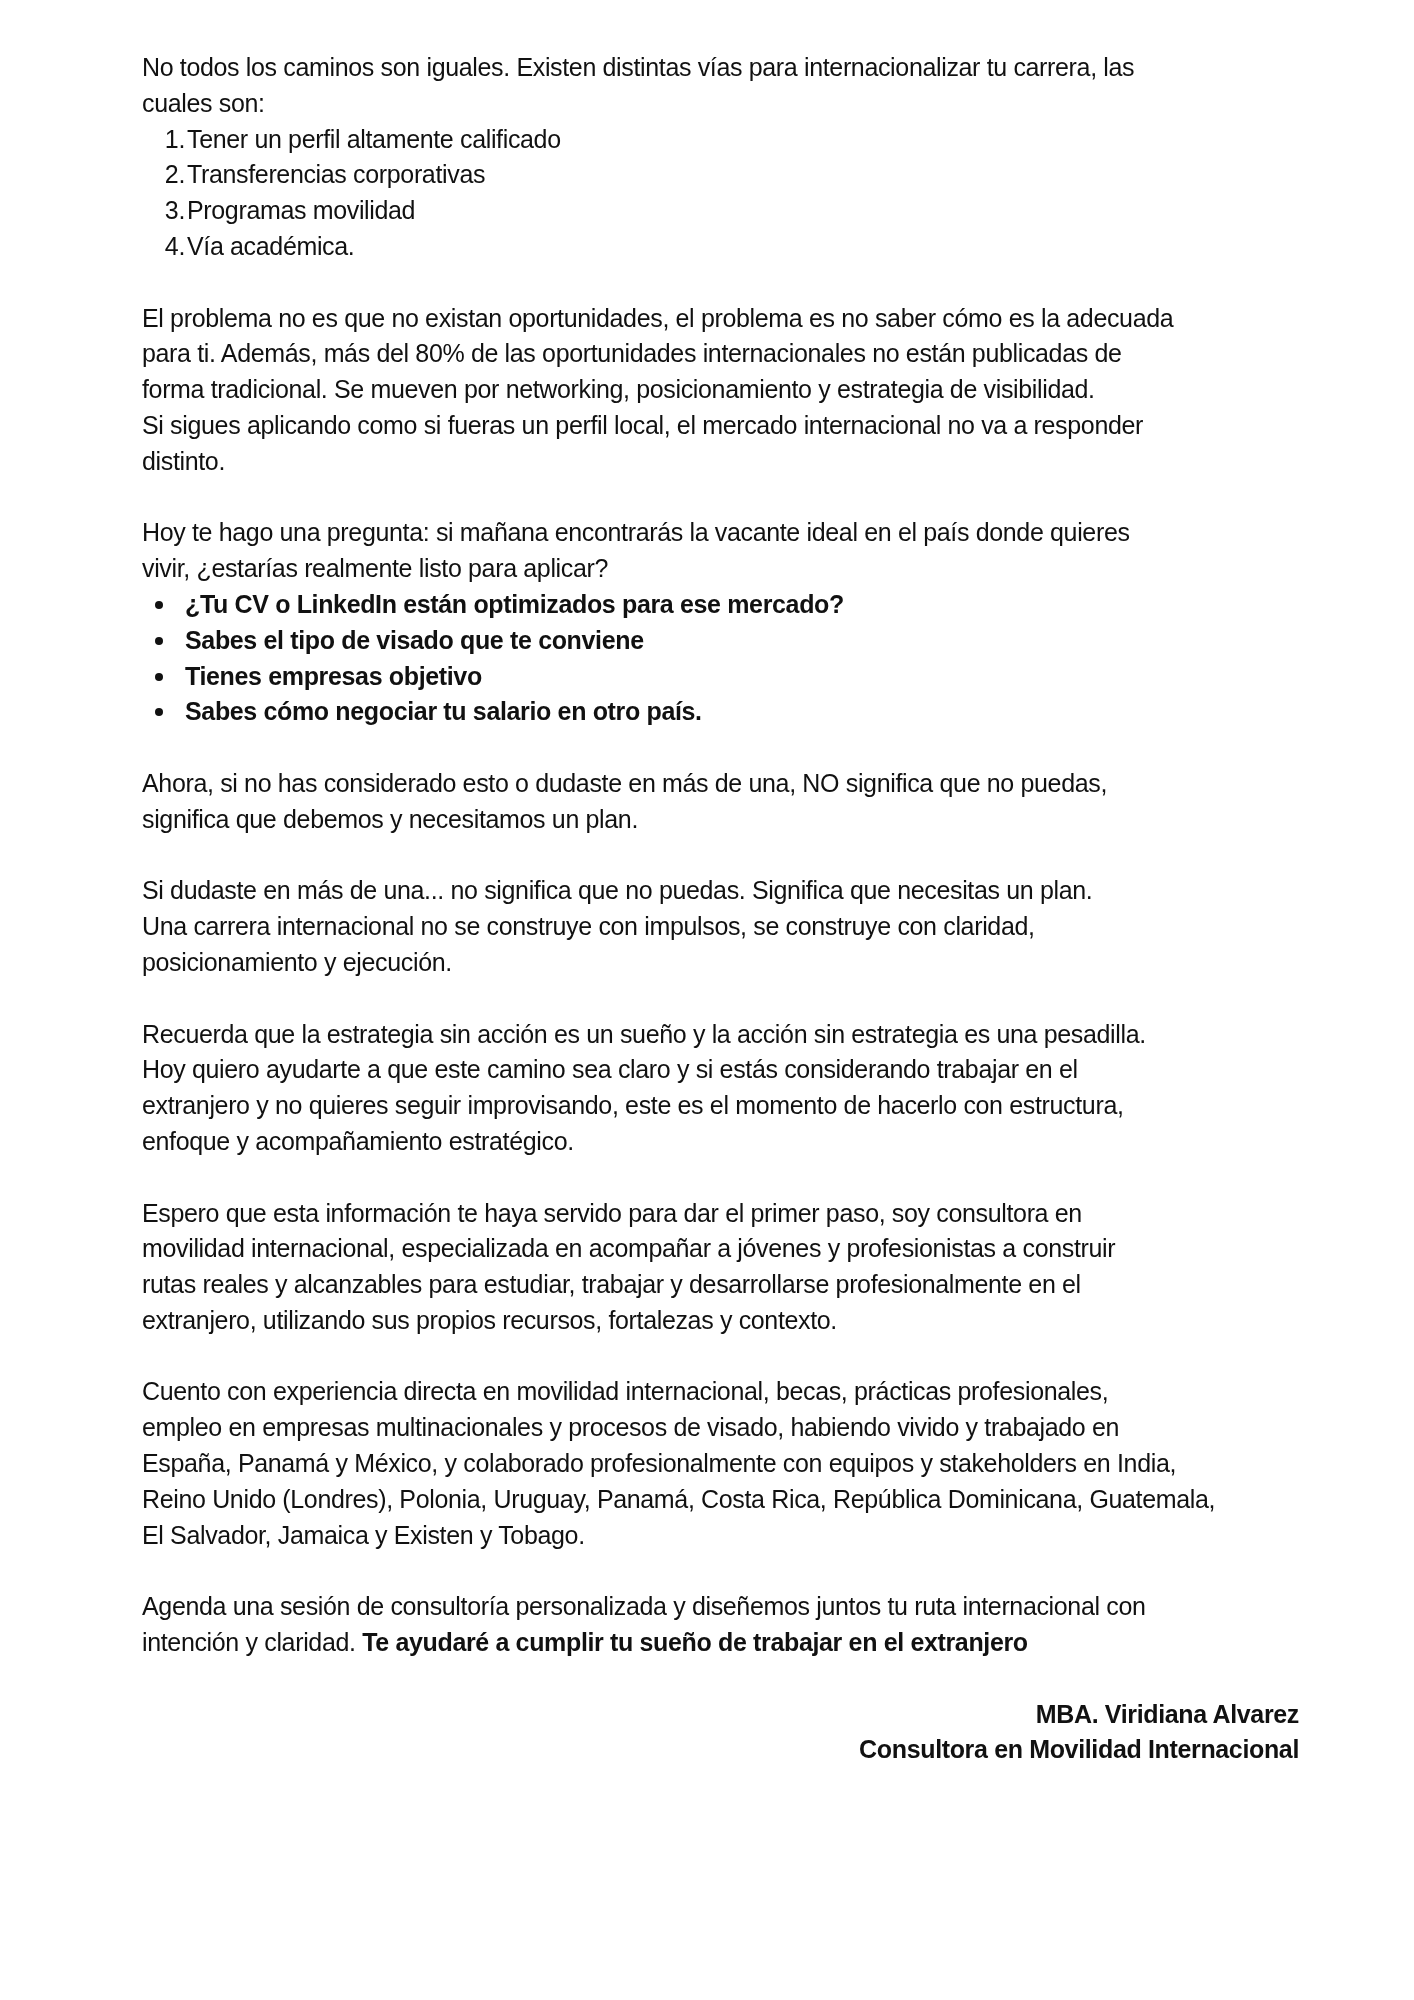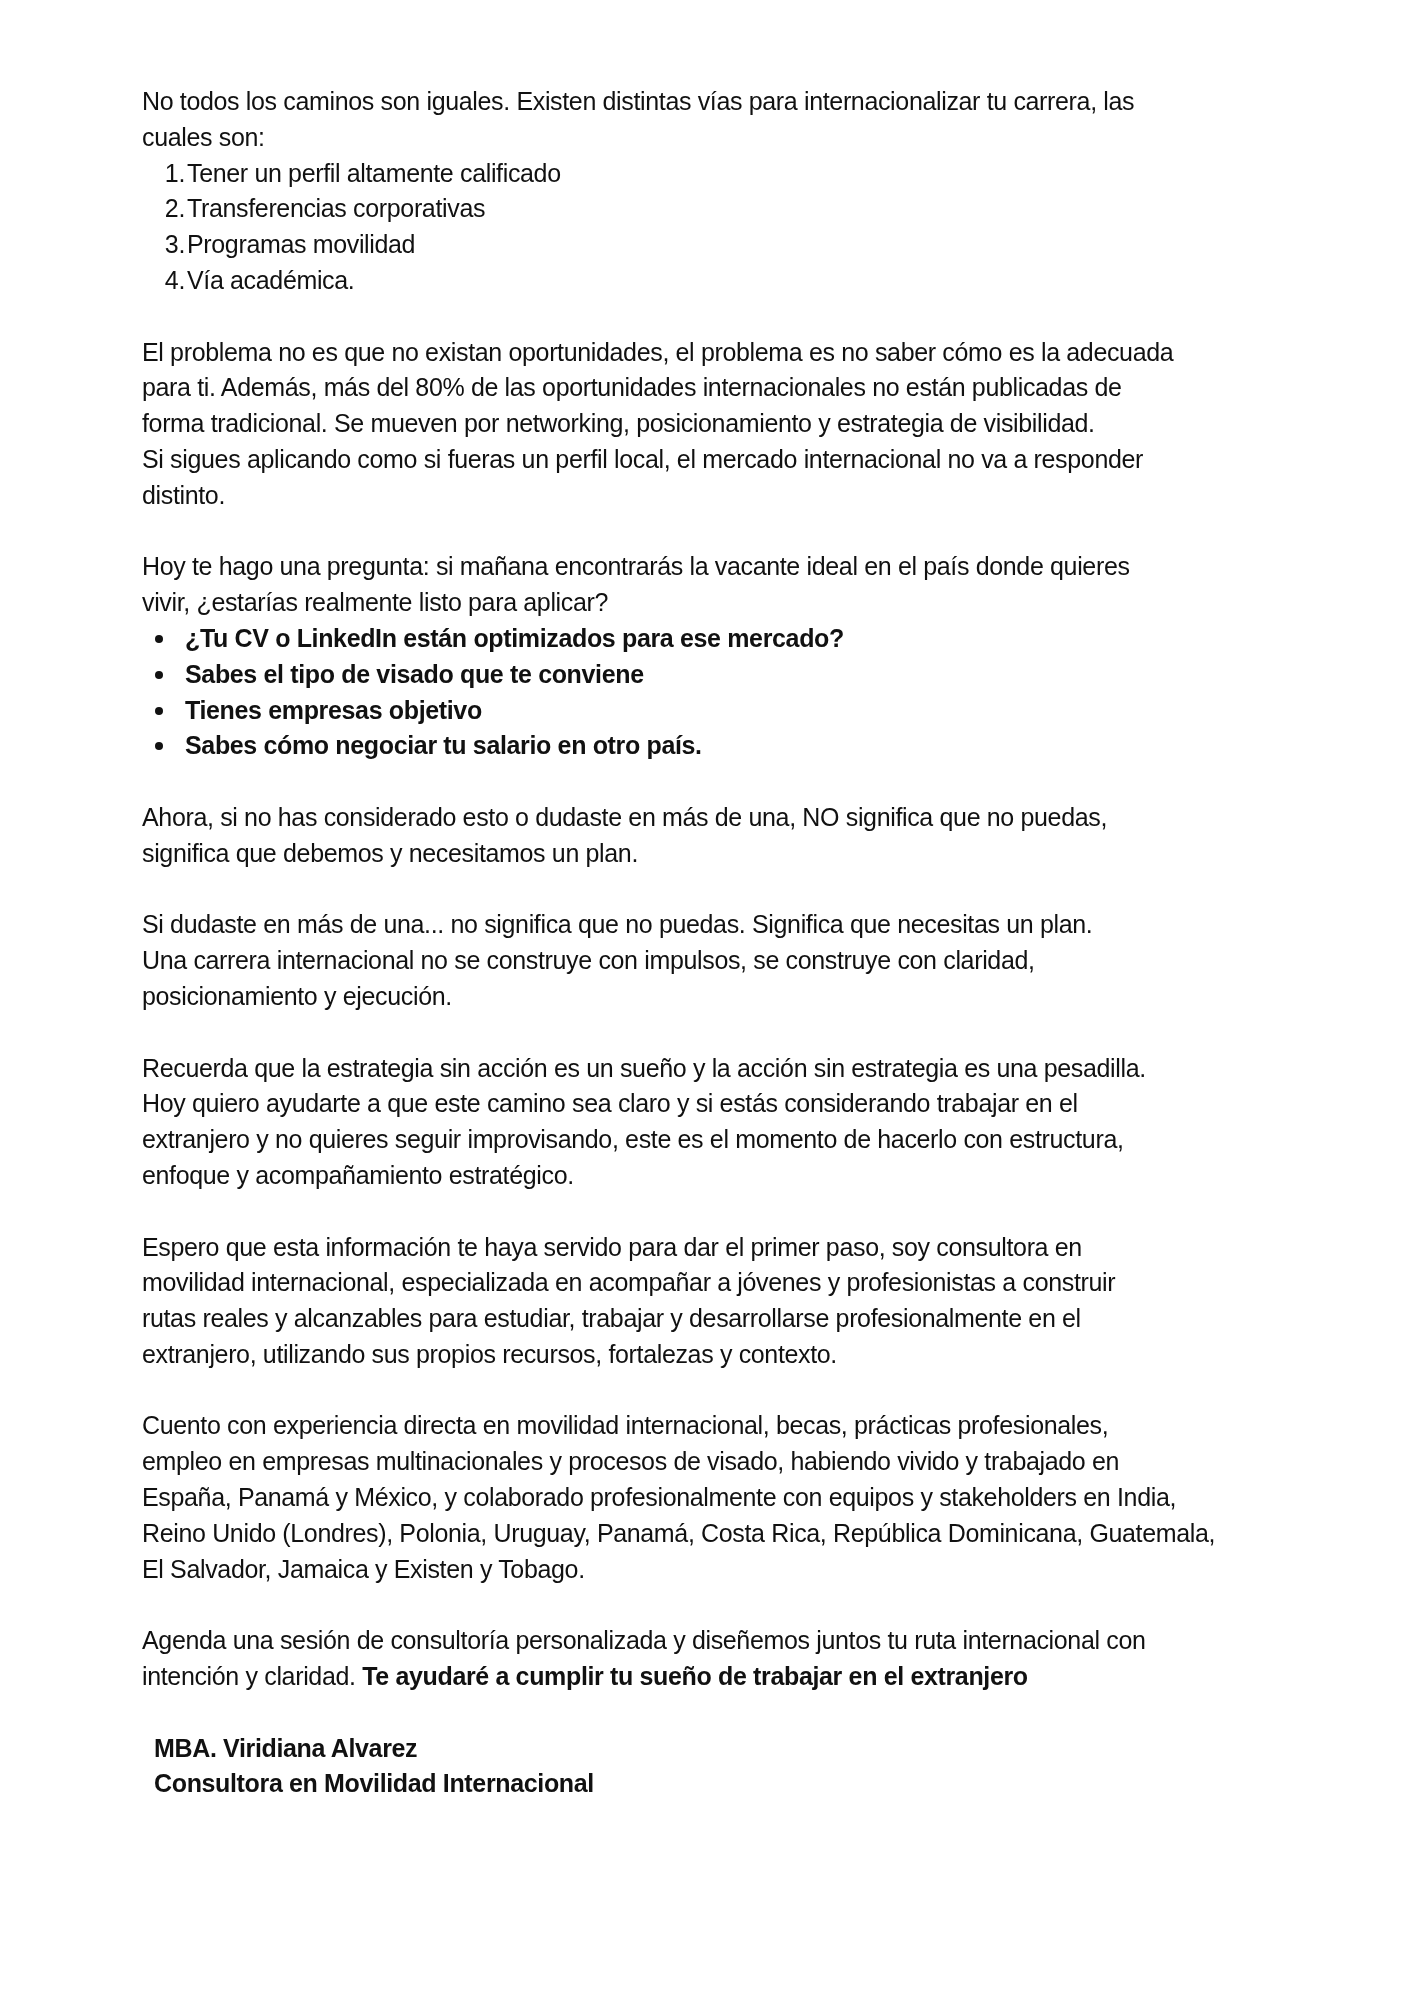--- a/index.html
+++ b/index.html
@@ -9,21 +9,21 @@
     }
     body {
       width: 1414px;
       height: 2000px;
       overflow: hidden;
       position: relative;
     }
     .page {
       position: absolute;
       left: 142px;
-      top: 84px;
+      top: 50px;
       width: 1160px;
       font-family: "Liberation Sans", sans-serif;
       font-size: 25px;
       line-height: 35.8px;
       color: #111111;
       letter-spacing: -0.35px;
     }
     .para { margin: 0 0 35.8px 0; }
     .line { display: block; white-space: nowrap; }
     .olist, .ulist { list-style: none; margin: 0; padding: 0; }
@@ -39,21 +39,21 @@
     .ulist .bullet {
       position: absolute;
       left: 13px;
       top: 14px;
       width: 8px;
       height: 8px;
       border-radius: 50%;
       background: #111111;
     }
     .bold { font-weight: bold; }
-    .sig { margin: 12px; }
+    .sig { margin: 3px; text-align: right; }
   </style>
 </head>
 <body>
 
 <div class="page">
 
   <div class="para">
     <span class="line">No todos los caminos son iguales. Existen distintas vías para internacionalizar tu carrera, las</span>
     <span class="line">cuales son:</span>
     <ol class="olist">

